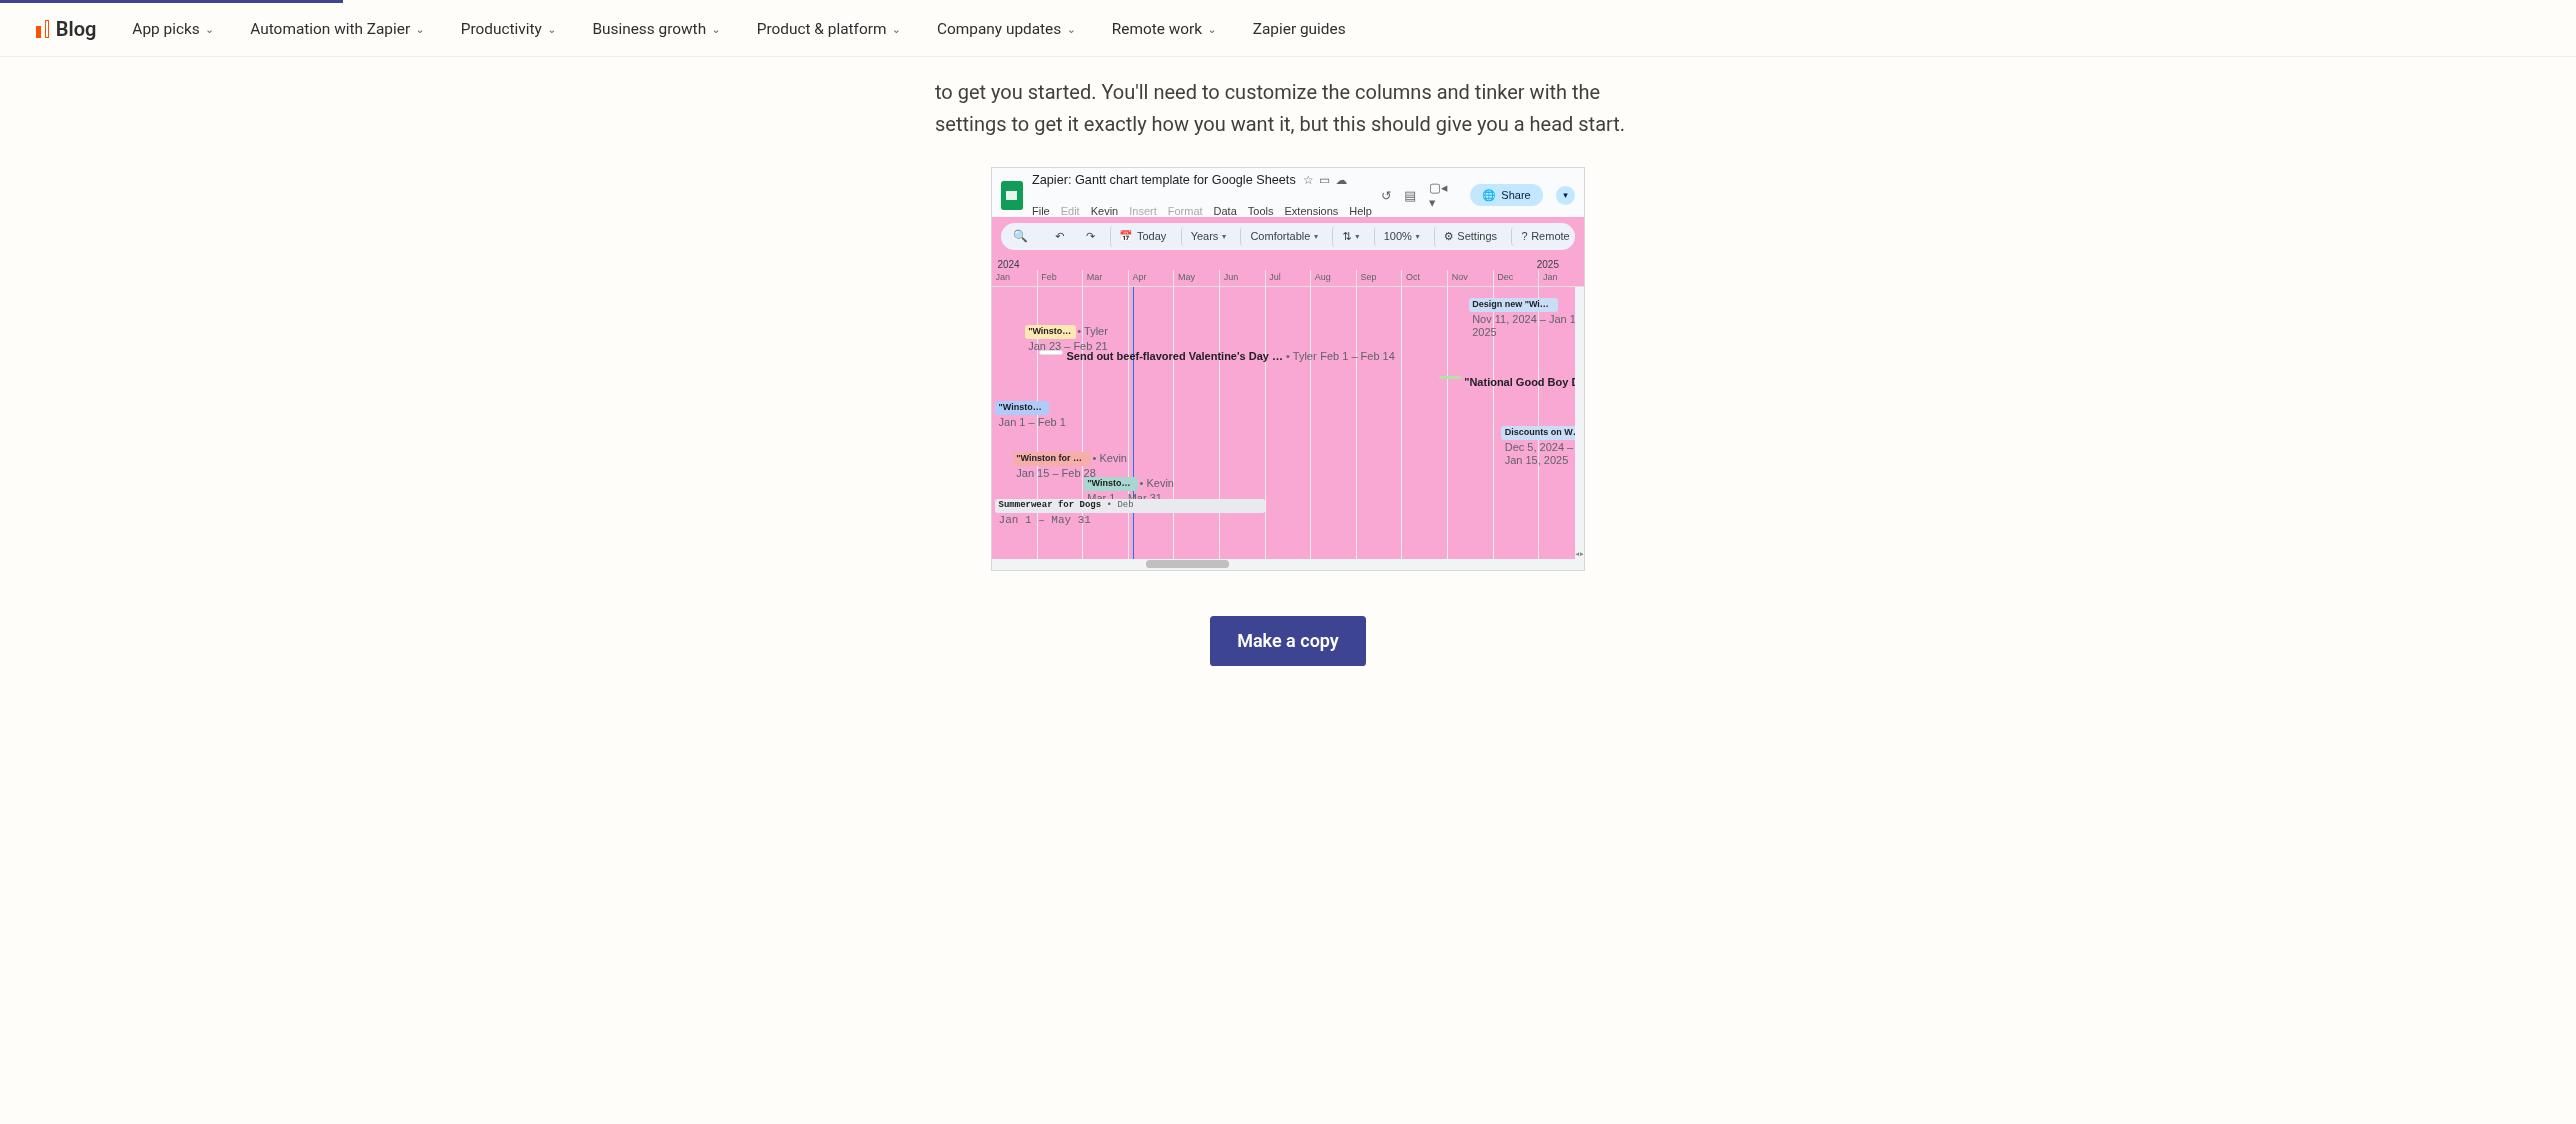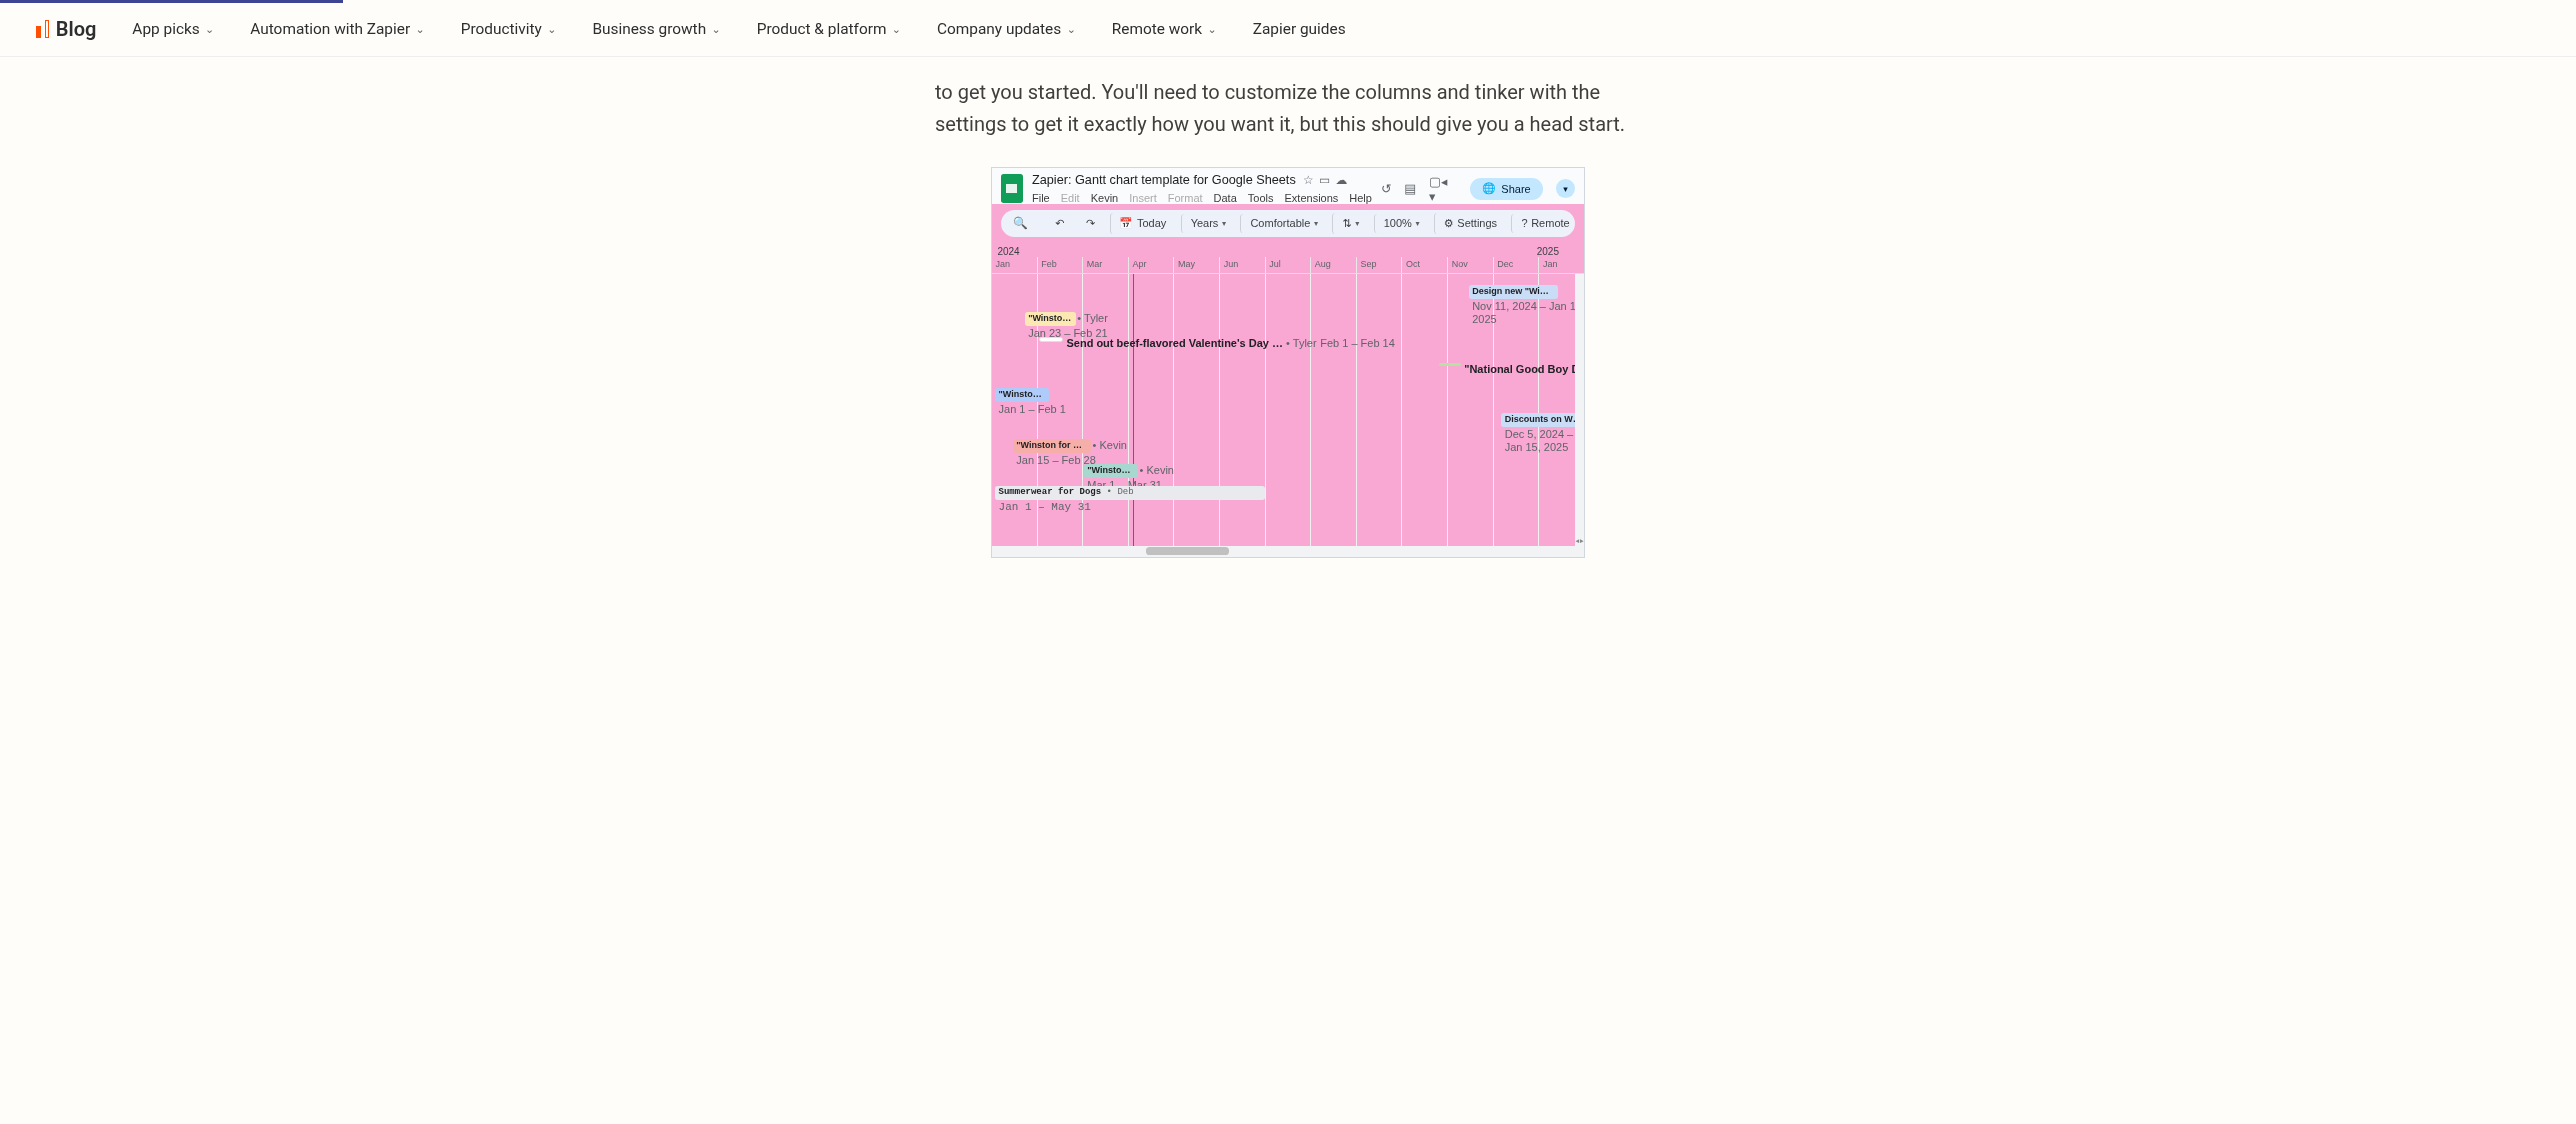--- a/index.html
+++ b/index.html
@@ -24,21 +24,21 @@
   
   
   .figure { width: 594px; margin: 0 auto; border: 0.9px solid #d0d7de; border-radius: 0; overflow: hidden; background: #f9a8d4; font-family: Arial, sans-serif; }
   
   .gs-titlebar { display:flex; align-items:center; padding:5.4px 9px 0; gap:9px; background:#f9fbfd;}
   .gs-sheets-icon { width:22px; height:29px; background:#0f9d58; border-radius:2.7px; position:relative; display:flex;align-items:center;justify-content:center;}
   .gs-sheets-icon::after { content:""; width:11px; height:9px; background:#fff; opacity:.9;}
   .gs-titleblock { flex:0 0 auto; }
   .gs-title { font-size:12.7px; color:#202124; display:flex; align-items:center; gap:7.2px;}
   .gs-title-icons { display:flex; gap:5.4px; color:#5f6368; font-size:11.8px;}
-  .gs-menus { display:flex; gap:11px; font-size:11px; color:#3c3c3c; margin-top:5px;align-items:flex-end;}
+  .gs-menus { display:flex; gap:11px; font-size:11px; color:#3c3c3c; margin-top:18px;align-items:flex-end;}
   .gs-menus span.disabled { color:#aaa; }
   .gs-right { margin-left:auto; display:flex; align-items:center; gap:12.7px; color:#5f6368; font-size:12.7px;}
   .gs-share { background:#c2e7ff; color:#001d35; border-radius:36px; padding:4.5px 12.7px; font-size:11px; display:flex; align-items:center; gap:5.4px; font-weight:500;}
   .gs-share-caret { background:#c2e7ff; border-radius:36px; padding:4.5px 7.2px; font-size:9px; color:#001d35;}
   
   .gs-toolbar { display:flex; align-items:center; margin:5.4px 9px; background:#edf2fa; border-radius:22px; padding:3.6px 7.2px; gap:7.2px; font-size:11px; color:#3c4043;}
   .gs-search-ico { color:#5f6368; font-size:11.8px; padding:0 5.4px;}
   .gs-toolbar .spacer { flex:1; }
   .gs-tbtn { padding:3.6px 7.2px; border-radius:3.6px; display:flex; align-items:center; gap:3.6px; white-space:nowrap;}
   .gs-tbtn.sep { border-left:0.9px solid #cdd1d5; padding-left:9px;}
@@ -298,14 +298,17 @@
               <span>▸</span>
             </div>
         </div>
       </div>
       <div class="scroll-bottom">
         <div class="scroll-thumb-h"></div>
       </div>
     </div>
   </div>
 
+  <div class="cta-wrap">
+    <a class="cta">Make a copy</a>
+  </div>
 </div>
 
 
 </body></html>

